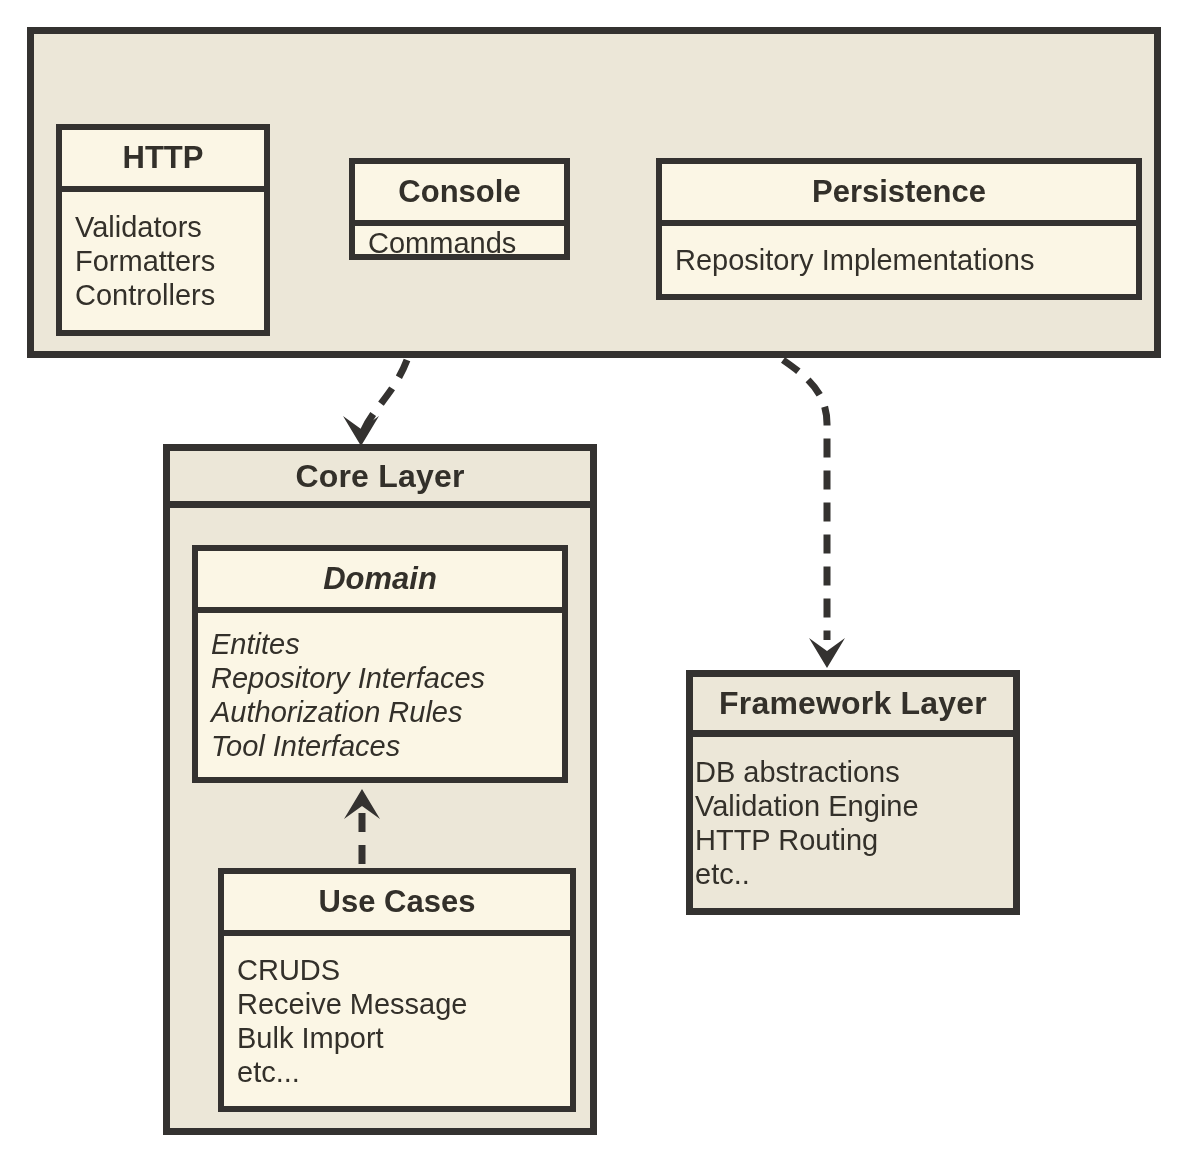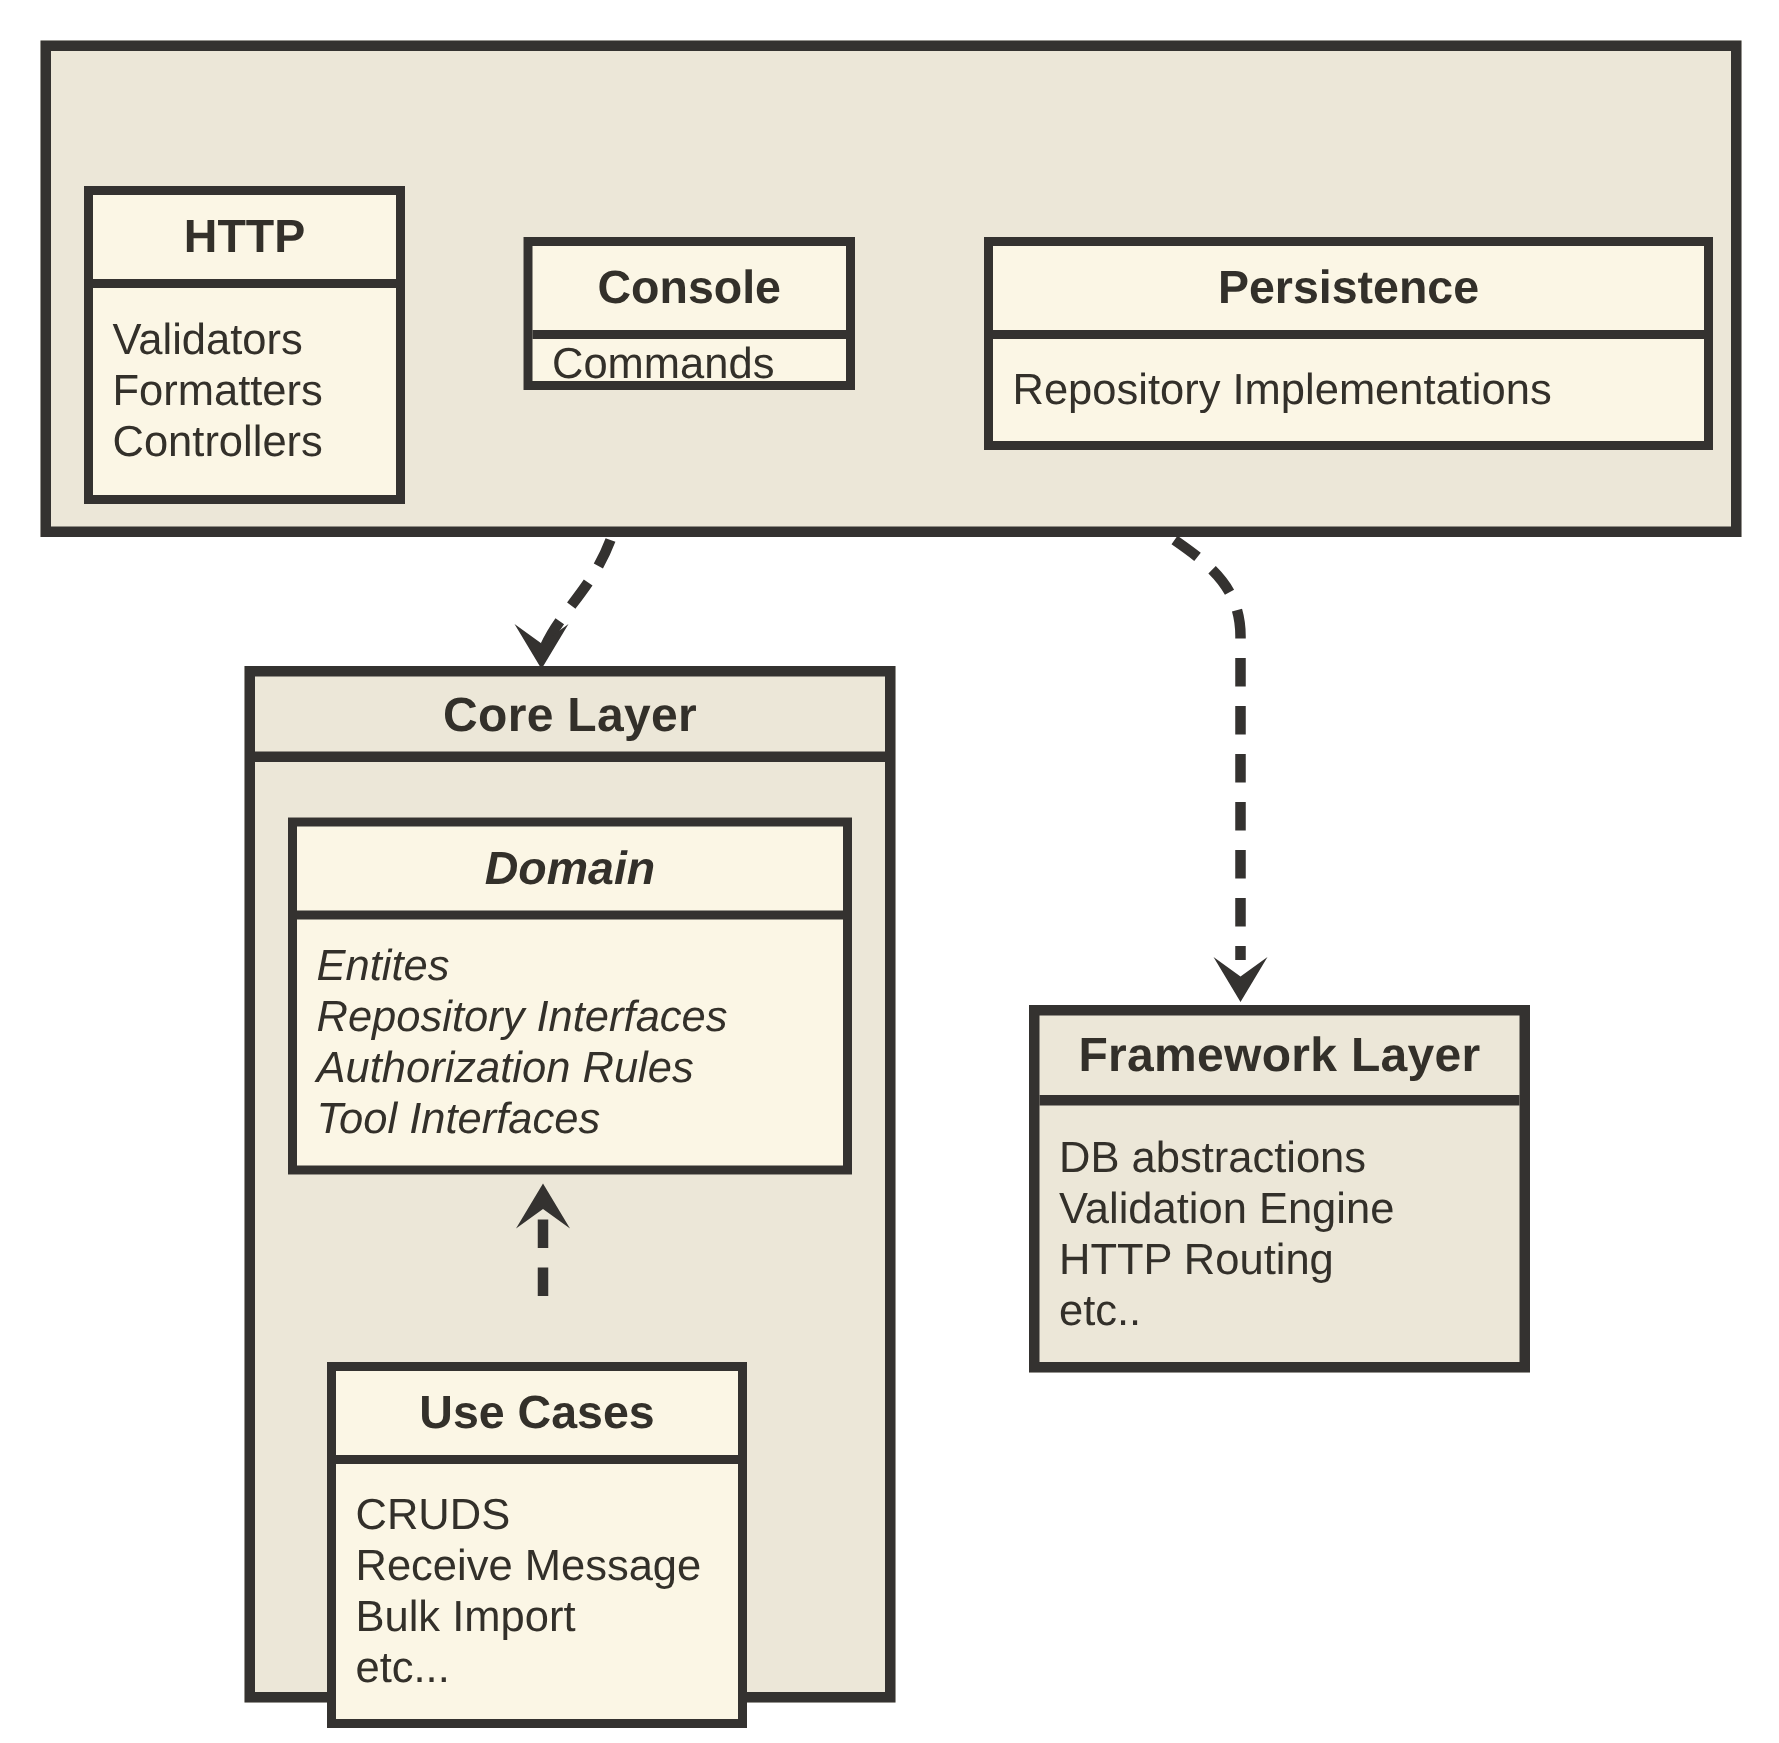--- a/index.html
+++ b/index.html
@@ -58,21 +58,21 @@
     padding: 0 13px;
     font-size: 29px;
     line-height: 34px;
     white-space: pre-line;
   }
 
   
   .layer-body {
     display: flex;
     align-items: center;
-    padding: 0 13px;
+    padding: 0 2px;
     font-size: 29px;
     line-height: 34px;
     white-space: pre-line;
     box-sizing: border-box;
   }
 
   .arrows {
     position: absolute;
     left: 0; top: 0;
     width: 1186px; height: 1162px;
@@ -113,21 +113,21 @@
   <div class="layer-title" style="height:57px;">Core Layer</div>
 
   <div class="component" style="left:22px; top:94px; width:376px; height:238px;font-style:italic;">
     <div class="component-title">Domain</div>
     <div class="component-body">Entites
 Repository Interfaces
 Authorization Rules
 Tool Interfaces</div>
   </div>
 
-  <div class="component" style="left:48px; top:417px; width:280px; height:244px;margin-top:40px;">
+  <div class="component" style="left:48px; top:417px; width:358px; height:244px;">
     <div class="component-title">Use Cases</div>
     <div class="component-body">CRUDS
 Receive Message
 Bulk Import
 etc...</div>
   </div>
 </div>
 
 <div class="layer" style="left:662px; top:670px; width:334px; height:245px; display:flex; flex-direction:column;margin-left:24px;">
   <div class="layer-title" style="height:60px; flex:0 0 60px;">Framework Layer</div>

